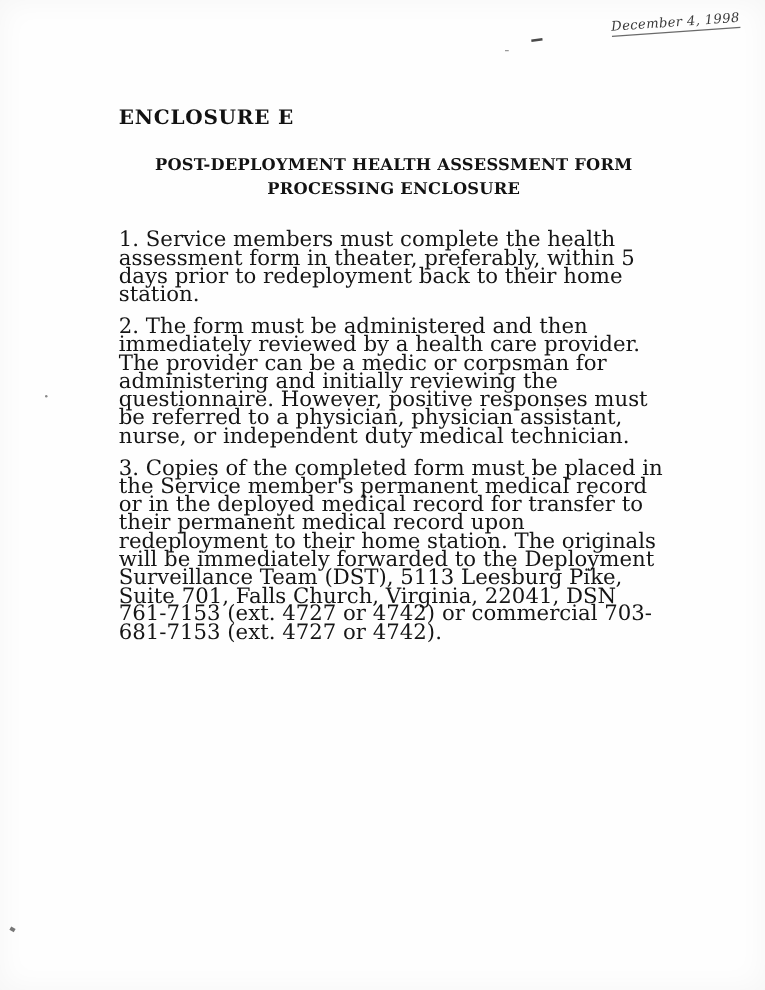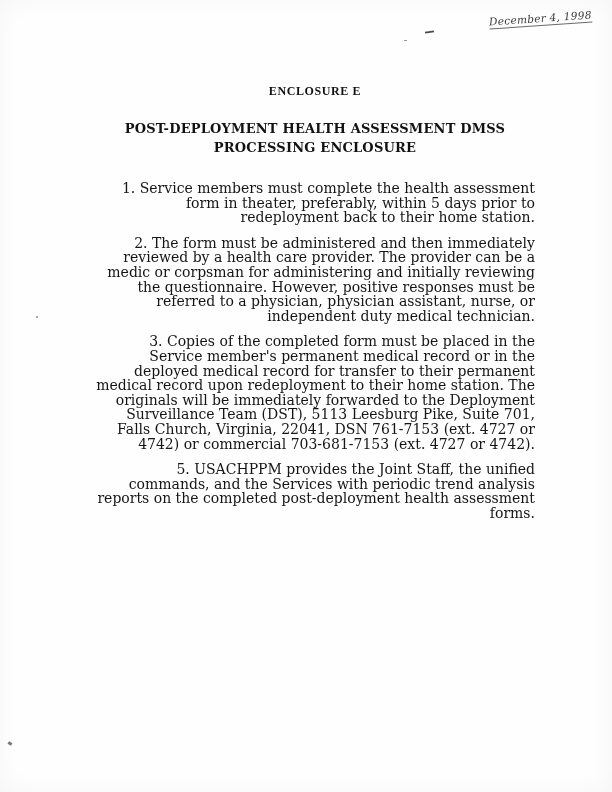--- a/index.html
+++ b/index.html
@@ -71,67 +71,64 @@
     background: #999;
   }
   .content {
     position: absolute;
     left: 95px;
     top: 84px;
     width: 440px;
     color: #121212;
   }
   .enclosure {
-    text-align: center;
     font-weight: bold;
-    font-size: 12px;
+    font-size: 16px;
     letter-spacing: 0.6px;
     margin-bottom: 20px;
-    font-family: Liberation Serif, serif;
   }
   .title {
     text-align: center;
     font-weight: bold;
     font-size: 13px;
     line-height: 19px;
     letter-spacing: 0.2px;
     margin-bottom: 24px;
   }
   .para {
     margin: 0 0 11px 0;
-    font-size: 14px;
+    font-size: 17px;
     line-height: 14.6px;
-    text-align: right;
+    text-align: left;
     color: #151515;
   }
 </style>
 </head>
 <body>
 
 <div class="page">
 
   <div class="date-note">December 4, 1998</div>
 
   <div class="stray-dash"></div>
   <div class="margin-dot"></div>
   <div class="speck-bottom-left"></div>
   <div class="speck-top-center"></div>
 
   <div class="content">
 
     <div class="enclosure">ENCLOSURE E</div>
 
     <div class="title">
-      <div>POST-DEPLOYMENT HEALTH ASSESSMENT DMSS</div>
+      <div>POST-DEPLOYMENT HEALTH ASSESSMENT FORM</div>
       <div>PROCESSING ENCLOSURE</div>
     </div>
 
     <p class="para">1.  Service members must complete the health assessment form in theater, preferably, within 5 days prior to redeployment back to their home station.</p>
 
     <p class="para">2.  The form must be administered and then immediately reviewed by a health care provider.  The provider can be a medic or corpsman for administering and initially reviewing the questionnaire.  However, positive responses must be referred to a physician, physician assistant, nurse, or independent duty medical technician.</p>
 
     <p class="para">3.  Copies of the completed form must be placed in the Service member's permanent medical record or in the deployed medical record for transfer to their permanent medical record upon redeployment to their home station.  The originals will be immediately forwarded to the Deployment Surveillance Team (DST), 5113 Leesburg Pike, Suite 701, Falls Church, Virginia, 22041, DSN 761-7153 (ext. 4727 or 4742) or commercial 703-681-7153 (ext. 4727 or 4742).</p>
 
 
-    <p class="para">5.  USACHPPM provides the Joint Staff, the unified commands, and the Services with periodic trend analysis reports on the completed post-deployment health assessment forms.</p>
 
   </div>
 </div>
 
 </body></html>

